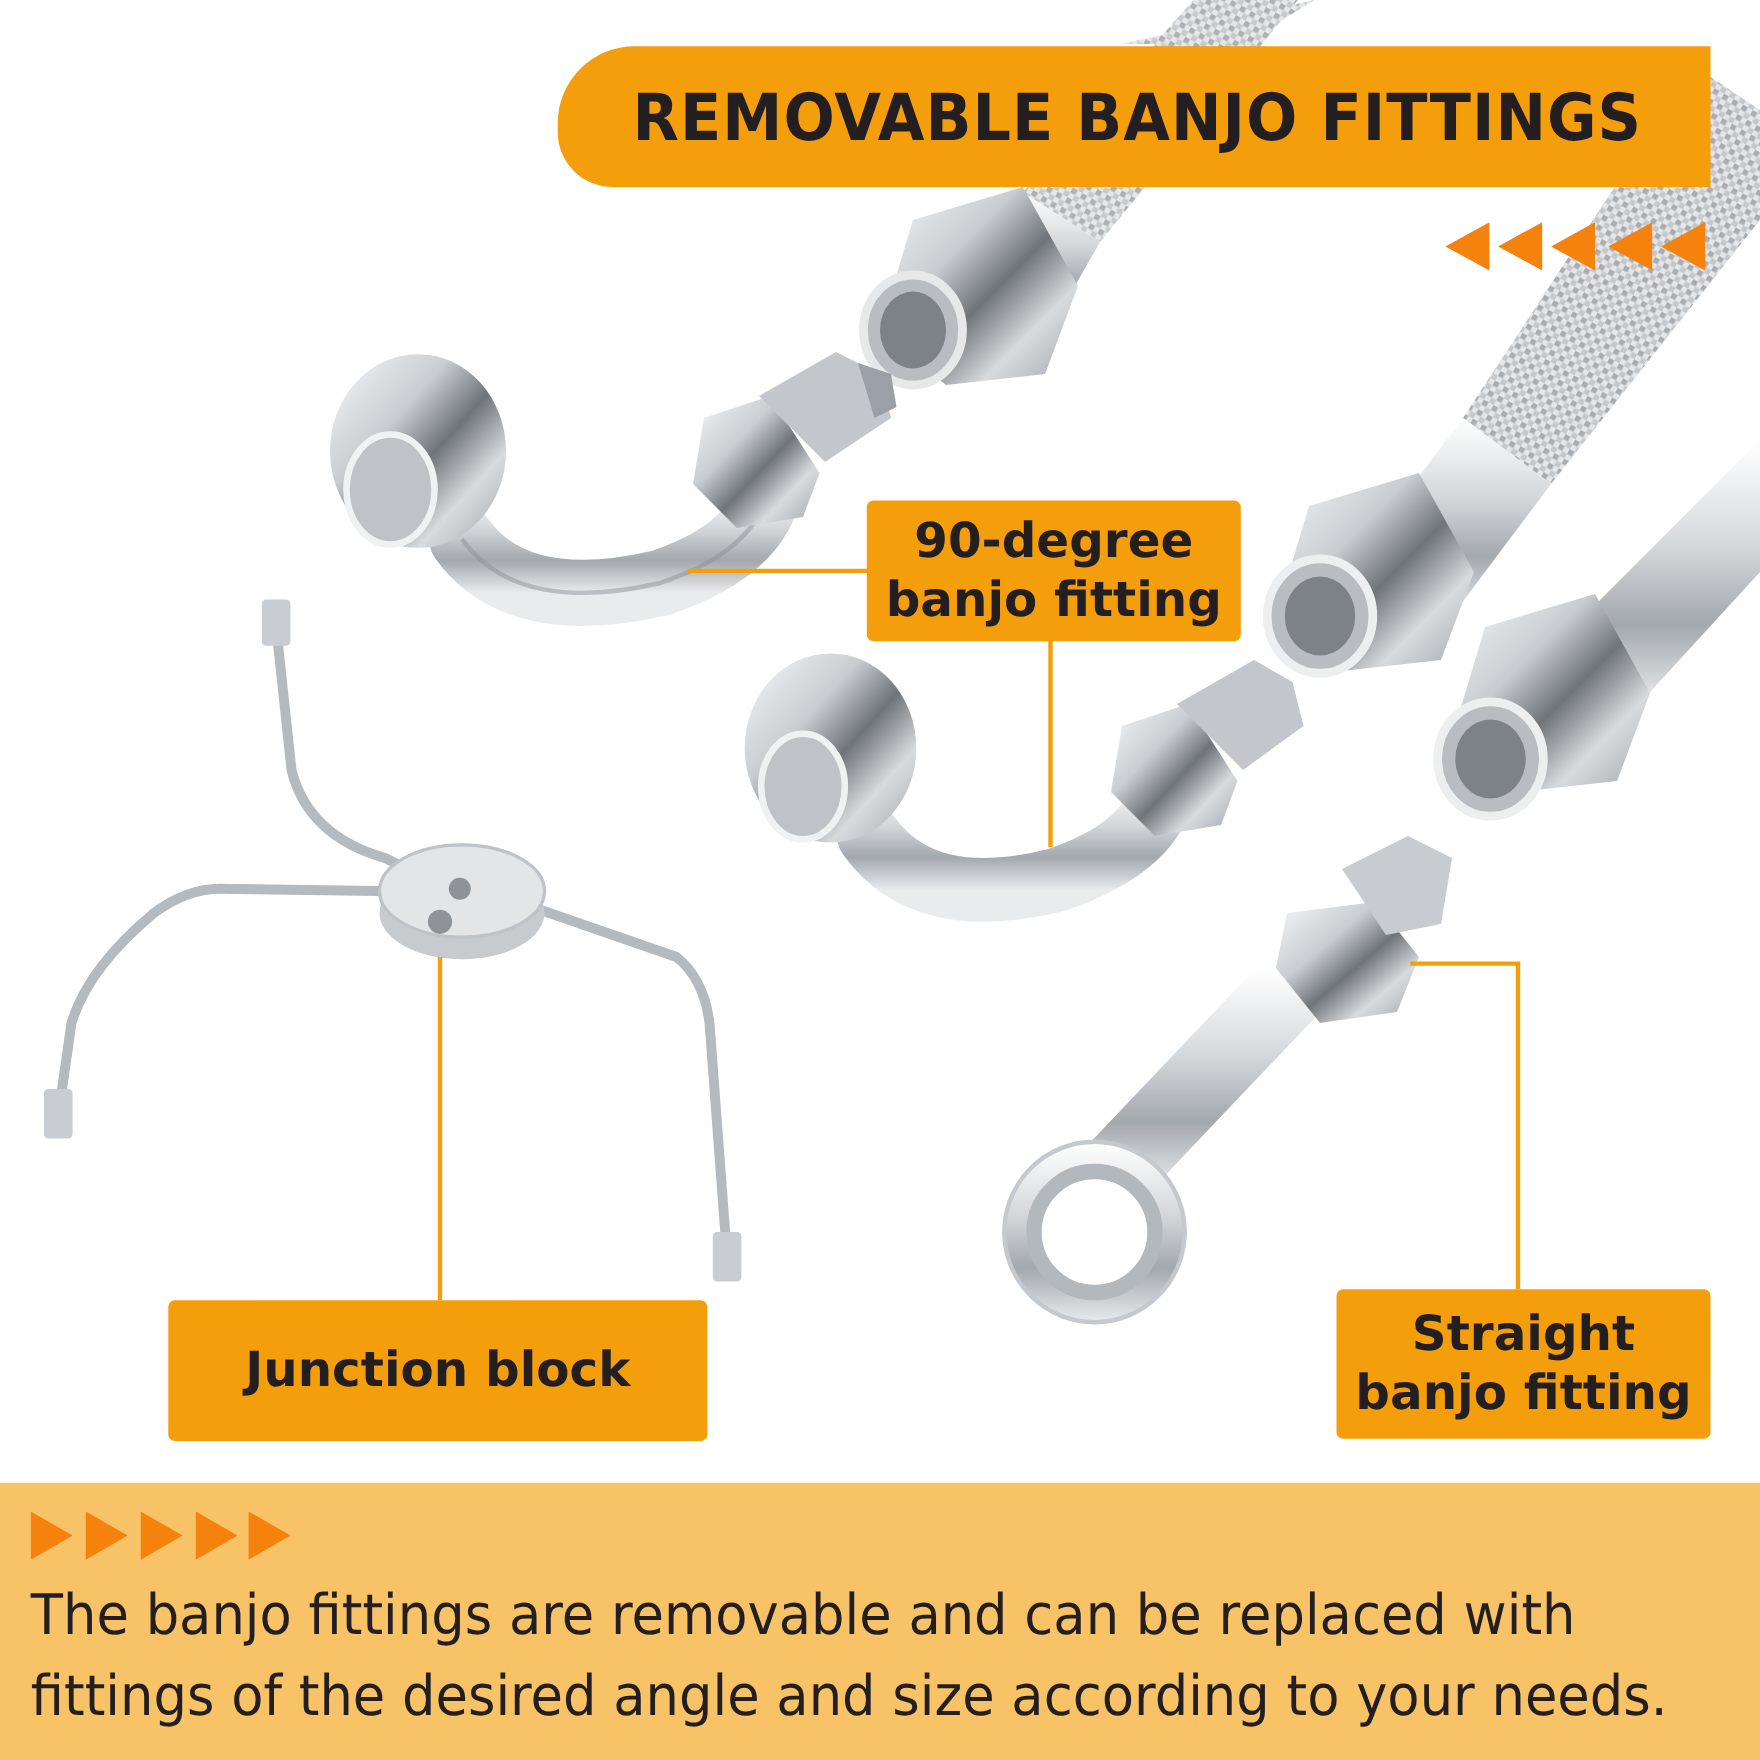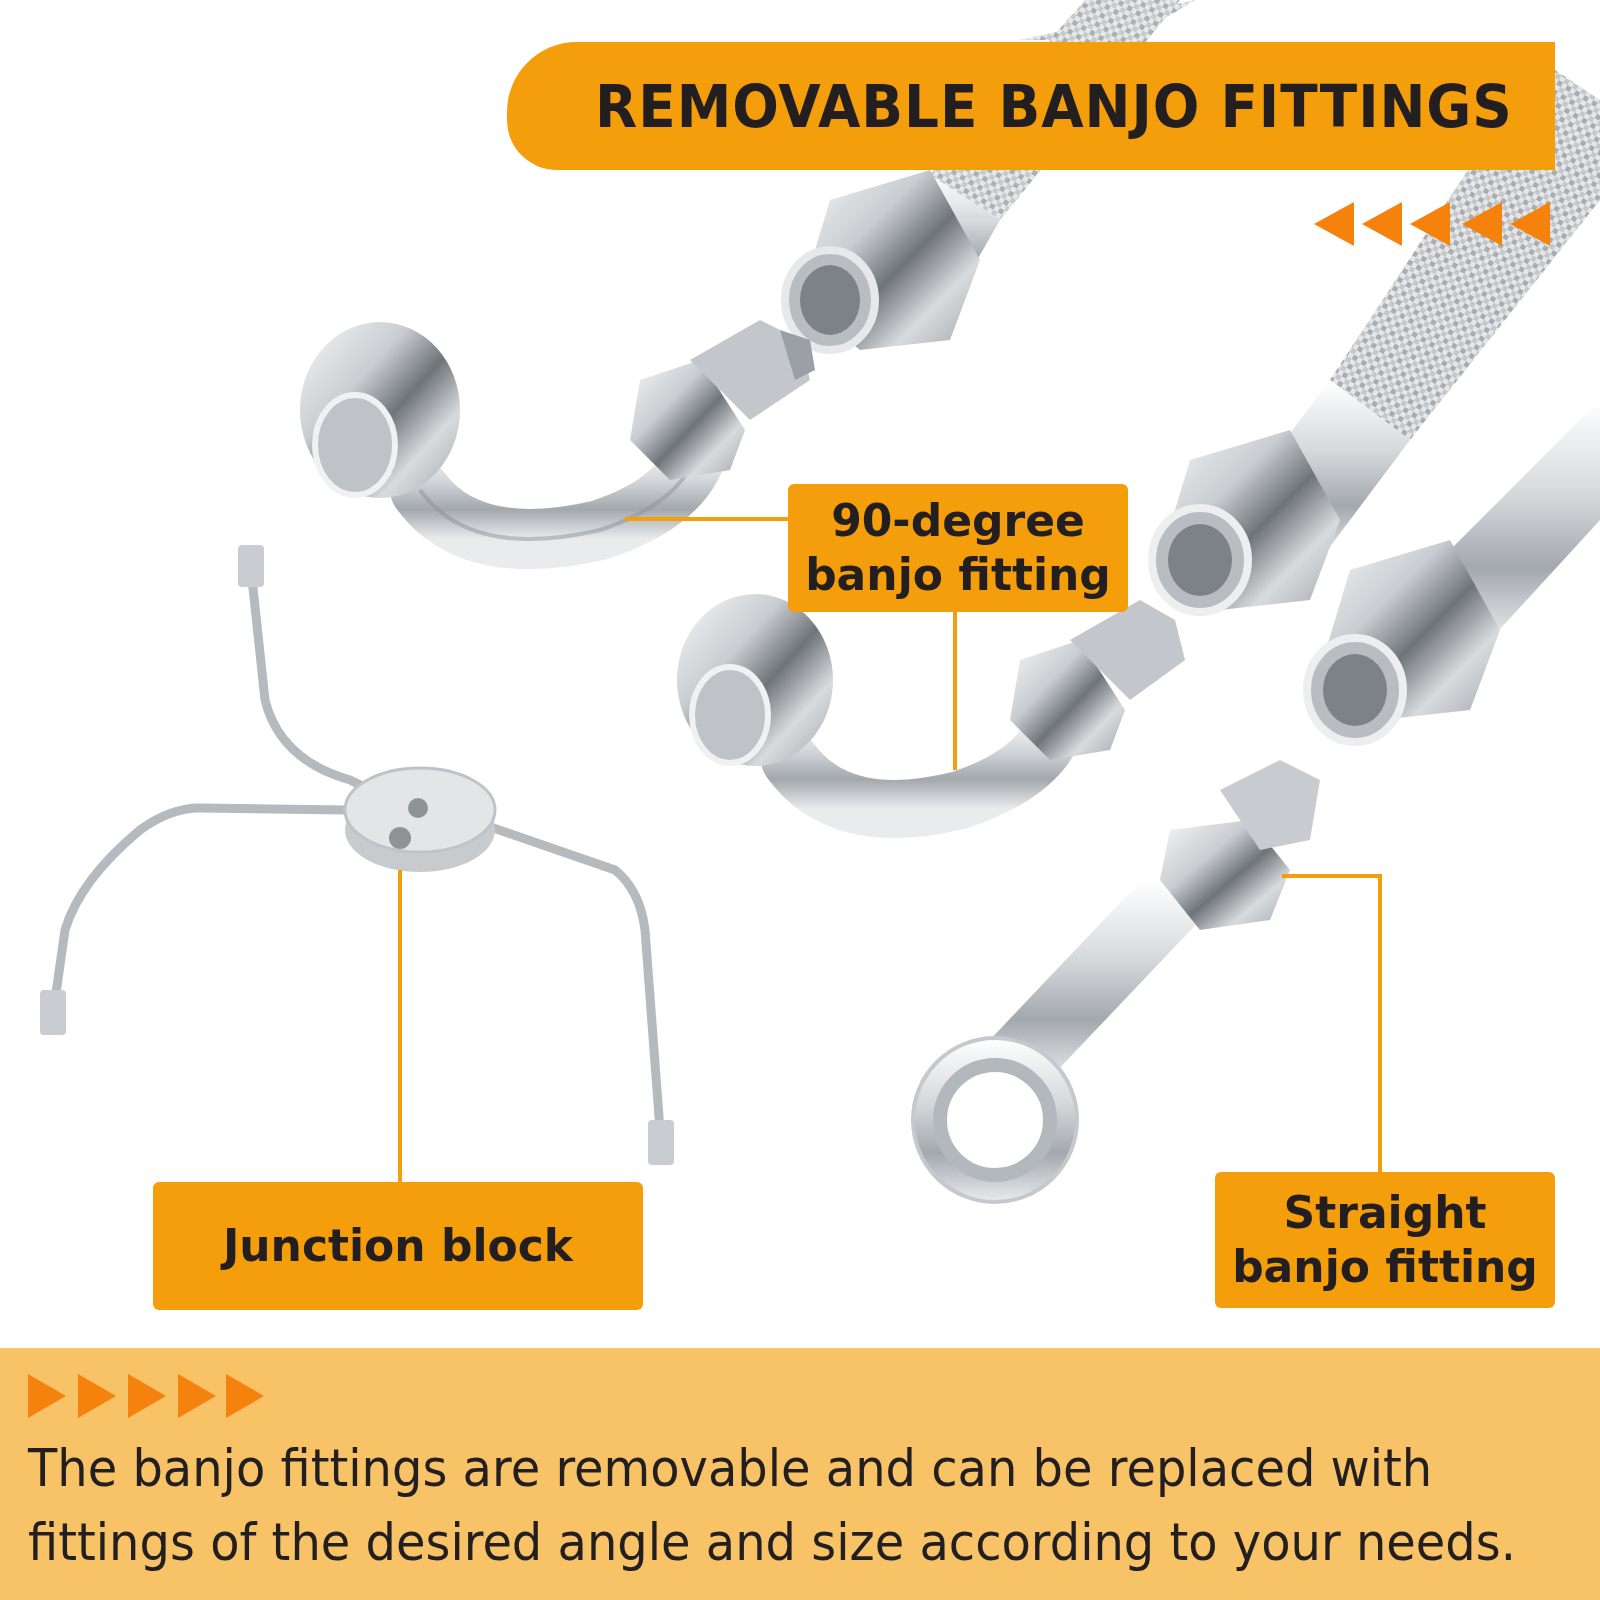--- a/index.html
+++ b/index.html
@@ -2,21 +2,21 @@
 <html><head>
 <meta charset="utf-8">
 <style>
   html, body { margin:0; padding:0; }
   body { width:1600px; height:1600px; position:relative; overflow:hidden; background:#ffffff; font-family:"DejaVu Sans", sans-serif; }
   #art { position:absolute; left:0; top:0; width:1600px; height:1600px; }
   .title-banner {
     position:absolute; left:507px; top:42px; width:1048px; height:128px;
     background:#f59e0b; border-radius:70px 0 0 0;
     border-bottom-left-radius:50px;
-    display:flex; align-items:center; justify-content:flex-end; padding-right:42px; box-sizing:border-box;
+    display:flex; align-items:center; justify-content:flex-end; padding-right:62px; box-sizing:border-box;
   }
   .title-text {
     font-family:"DejaVu Sans", sans-serif; font-weight:bold; font-size:59px; color:#231f20;
     letter-spacing:1px; transform:scaleX(0.93); transform-origin:right center; white-space:nowrap;
   }
   .label-box {
     position:absolute; background:#f59e0b; border-radius:6px;
     display:flex; flex-direction:column; align-items:center; justify-content:center;
     font-family:"DejaVu Sans", sans-serif; font-weight:bold; color:#231f20; font-size:44px; line-height:54px;
     box-sizing:border-box;
@@ -149,21 +149,21 @@
 <div class="arrows" style="left:1314px; top:202px;">
   <svg width="250" height="44" viewBox="0 0 250 44">
     <polygon points="0,22 40,0 40,44" fill="#f5820d"></polygon>
     <polygon points="48,22 88,0 88,44" fill="#f5820d"></polygon>
     <polygon points="96,22 136,0 136,44" fill="#f5820d"></polygon>
     <polygon points="148,22 188,0 188,44" fill="#f5820d"></polygon>
     <polygon points="196,22 236,0 236,44" fill="#f5820d"></polygon>
   </svg>
 </div>
 
-<div class="label-box" style="left:788px; top:455px; width:340px; height:128px;margin-top:29px;">
+<div class="label-box" style="left:788px; top:455px; width:340px; height:128px;">
   <span>90-degree</span>
   <span>banjo fitting</span>
 </div>
 
 <div class="label-box" style="left:153px; top:1182px; width:490px; height:128px;align-items:center;">
   <span>Junction block</span>
 </div>
 
 <div class="label-box" style="left:1215px; top:1172px; width:340px; height:136px;">
   <span>Straight</span>

